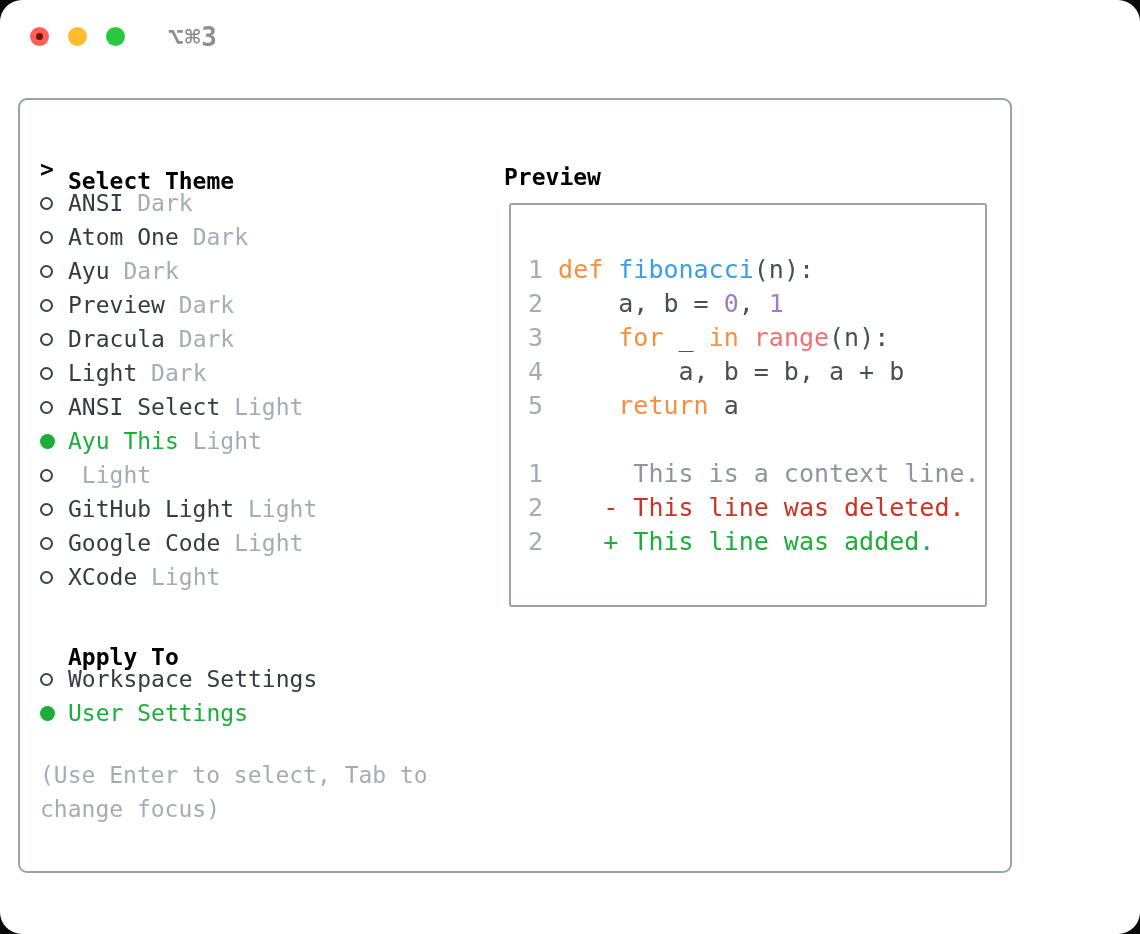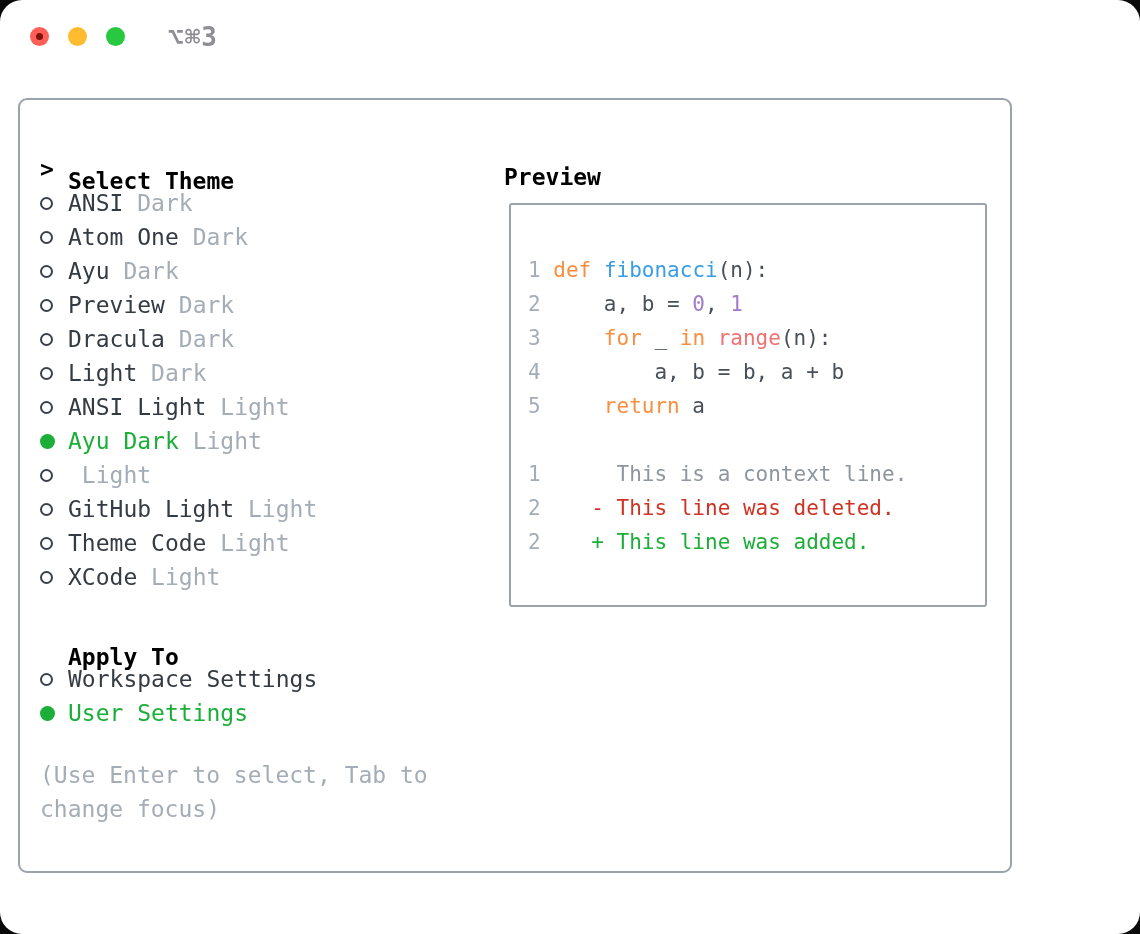--- a/index.html
+++ b/index.html
@@ -65,21 +65,21 @@
   .preview-box{
     position:absolute;left:489px;top:103px;width:478px;height:404px;
     box-sizing:border-box;
     border:2px solid var(--border_gray,#9BA2AC);
     border-radius:3px;
     overflow:hidden;
   }
   .code{
     margin:0;padding:48px 0 0 17px;
     font-family:"DejaVu Sans Mono","Liberation Mono",monospace;
-    font-size:21px;line-height:34px;
+    font-size:25px;line-height:34px;
   }
   .code-line{height:34px;white-space:pre;}
   .spacer-line{height:34px;}
   .ln{display:inline-block;width:2ch;color:var(--muted_gray,#A4ACB6);}
   .seg{white-space:pre;}
   .seg-plain{color:var(--code_text,#474F58);}
   .seg-keyword{color:var(--keyword_orange,#FA8D3E);}
   .seg-function{color:var(--function_blue,#399EE6);}
   .seg-number{color:var(--number_purple,#A37ACC);}
   .seg-builtin{color:var(--builtin_coral,#F07171);}
@@ -149,48 +149,48 @@
             <span class="marker">
               <span class="circle"></span>
             </span>
             <span class="name">Light</span>
             <span class="variant">Dark</span>
           </div>
           <div class="row opt">
             <span class="marker">
               <span class="circle"></span>
             </span>
-            <span class="name">ANSI Light</span>
+            <span class="name">ANSI Select</span>
             <span class="variant">Light</span>
           </div>
           <div class="row opt sel">
             <span class="marker">
               <span class="circle"></span>
             </span>
-            <span class="name">Ayu Dark</span>
+            <span class="name">Ayu This</span>
             <span class="variant">Light</span>
           </div>
           <div class="row opt">
             <span class="marker">
               <span class="circle"></span>
             </span>
             <span class="variant">Light</span>
           </div>
           <div class="row opt">
             <span class="marker">
               <span class="circle"></span>
             </span>
             <span class="name">GitHub Light</span>
             <span class="variant">Light</span>
           </div>
           <div class="row opt">
             <span class="marker">
               <span class="circle"></span>
             </span>
-            <span class="name">Theme Code</span>
+            <span class="name">Google Code</span>
             <span class="variant">Light</span>
           </div>
           <div class="row opt">
             <span class="marker">
               <span class="circle"></span>
             </span>
             <span class="name">XCode</span>
             <span class="variant">Light</span>
           </div>
         </div>

